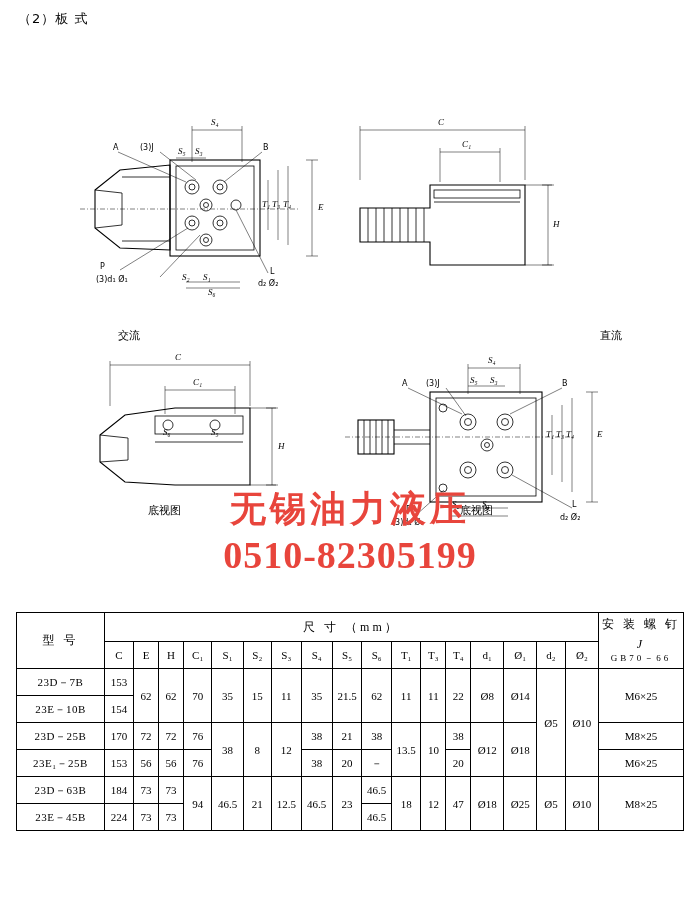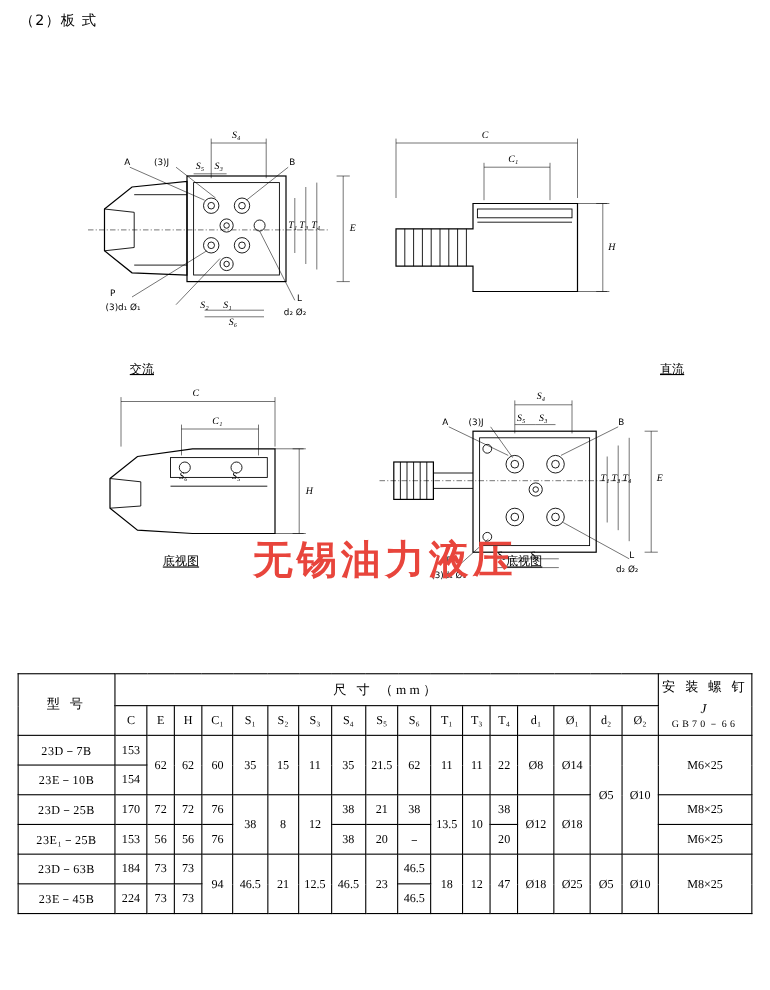--- a/index.html
+++ b/index.html
@@ -16,21 +16,21 @@
   
   .heading{
     position:absolute;left:18px;top:10px;
     font-size:13px;letter-spacing:1px;
     font-family:"DejaVu Sans", sans-serif;
   }
 
   
   .drawings{position:absolute;left:0;top:30px;width:700px;height:570px;}
   .lbl{position:absolute;font-family:"DejaVu Sans", sans-serif;font-size:8px;line-height:1;white-space:nowrap;}
-  .lbl.cn{font-size:11px;text-decoration:underline;}
+  .lbl.cn{font-size:11px;}
   .lbl.it{font-style:italic;font-family:"Liberation Serif",serif;font-size:9px;}
 
   svg.fig{position:absolute;left:0;top:0;}
   .ln{stroke:#000;stroke-width:.8;fill:none;}
   .ln2{stroke:#000;stroke-width:1.1;fill:none;}
   .thin{stroke:#000;stroke-width:.5;fill:none;}
   .dash{stroke:#000;stroke-width:.5;fill:none;stroke-dasharray:5 2 1 2;}
 
   
   .wm{
@@ -225,20 +225,21 @@
     <span class="lbl it" style="left:452px;top:470px">S₂</span>
     <span class="lbl it" style="left:482px;top:470px">S₁</span>
     <span class="lbl it" style="left:546px;top:400px">T₁</span>
     <span class="lbl it" style="left:556px;top:400px">T₃</span>
     <span class="lbl it" style="left:566px;top:400px">T₄</span>
     <span class="lbl it" style="left:597px;top:400px">E</span>
     <span class="lbl cn" style="left:460px;top:475px">底视图</span>
   </div>
 
   <div class="wm wm1">无锡油力液压</div>
+  <div class="wm wm2">0510-82305199</div>
 
   <div class="tbl-wrap">
     <table>
       <tbody>
           <tr>
         <td rowspan="2" class="hdr-big" style="width:92px">型    号</td>
         <td colspan="17" class="hdr-big">尺    寸    （mm）</td>
         <td rowspan="2" class="hdr-big" style="width:92px">
           <div>安 装 螺 钉</div>
         <div style="margin-top: 4px;">
@@ -265,21 +266,21 @@
         <td class="hdr-sub" style="width:34px">Ø₁</td>
         <td class="hdr-sub" style="width:30px">d₂</td>
         <td class="hdr-sub" style="width:34px">Ø₂</td>
       </tr>
 
       <tr class="rowh">
         <td class="model">23D－7B</td>
         <td>153</td>
         <td rowspan="2">62</td>
         <td rowspan="2">62</td>
-        <td rowspan="2">60</td>
+        <td rowspan="2">70</td>
         <td rowspan="2">35</td>
         <td rowspan="2">15</td>
         <td rowspan="2">11</td>
         <td rowspan="2">35</td>
         <td rowspan="2">21.5</td>
         <td rowspan="2">62</td>
         <td rowspan="2">11</td>
         <td rowspan="2">11</td>
         <td rowspan="2">22</td>
         <td rowspan="2">Ø8</td>

